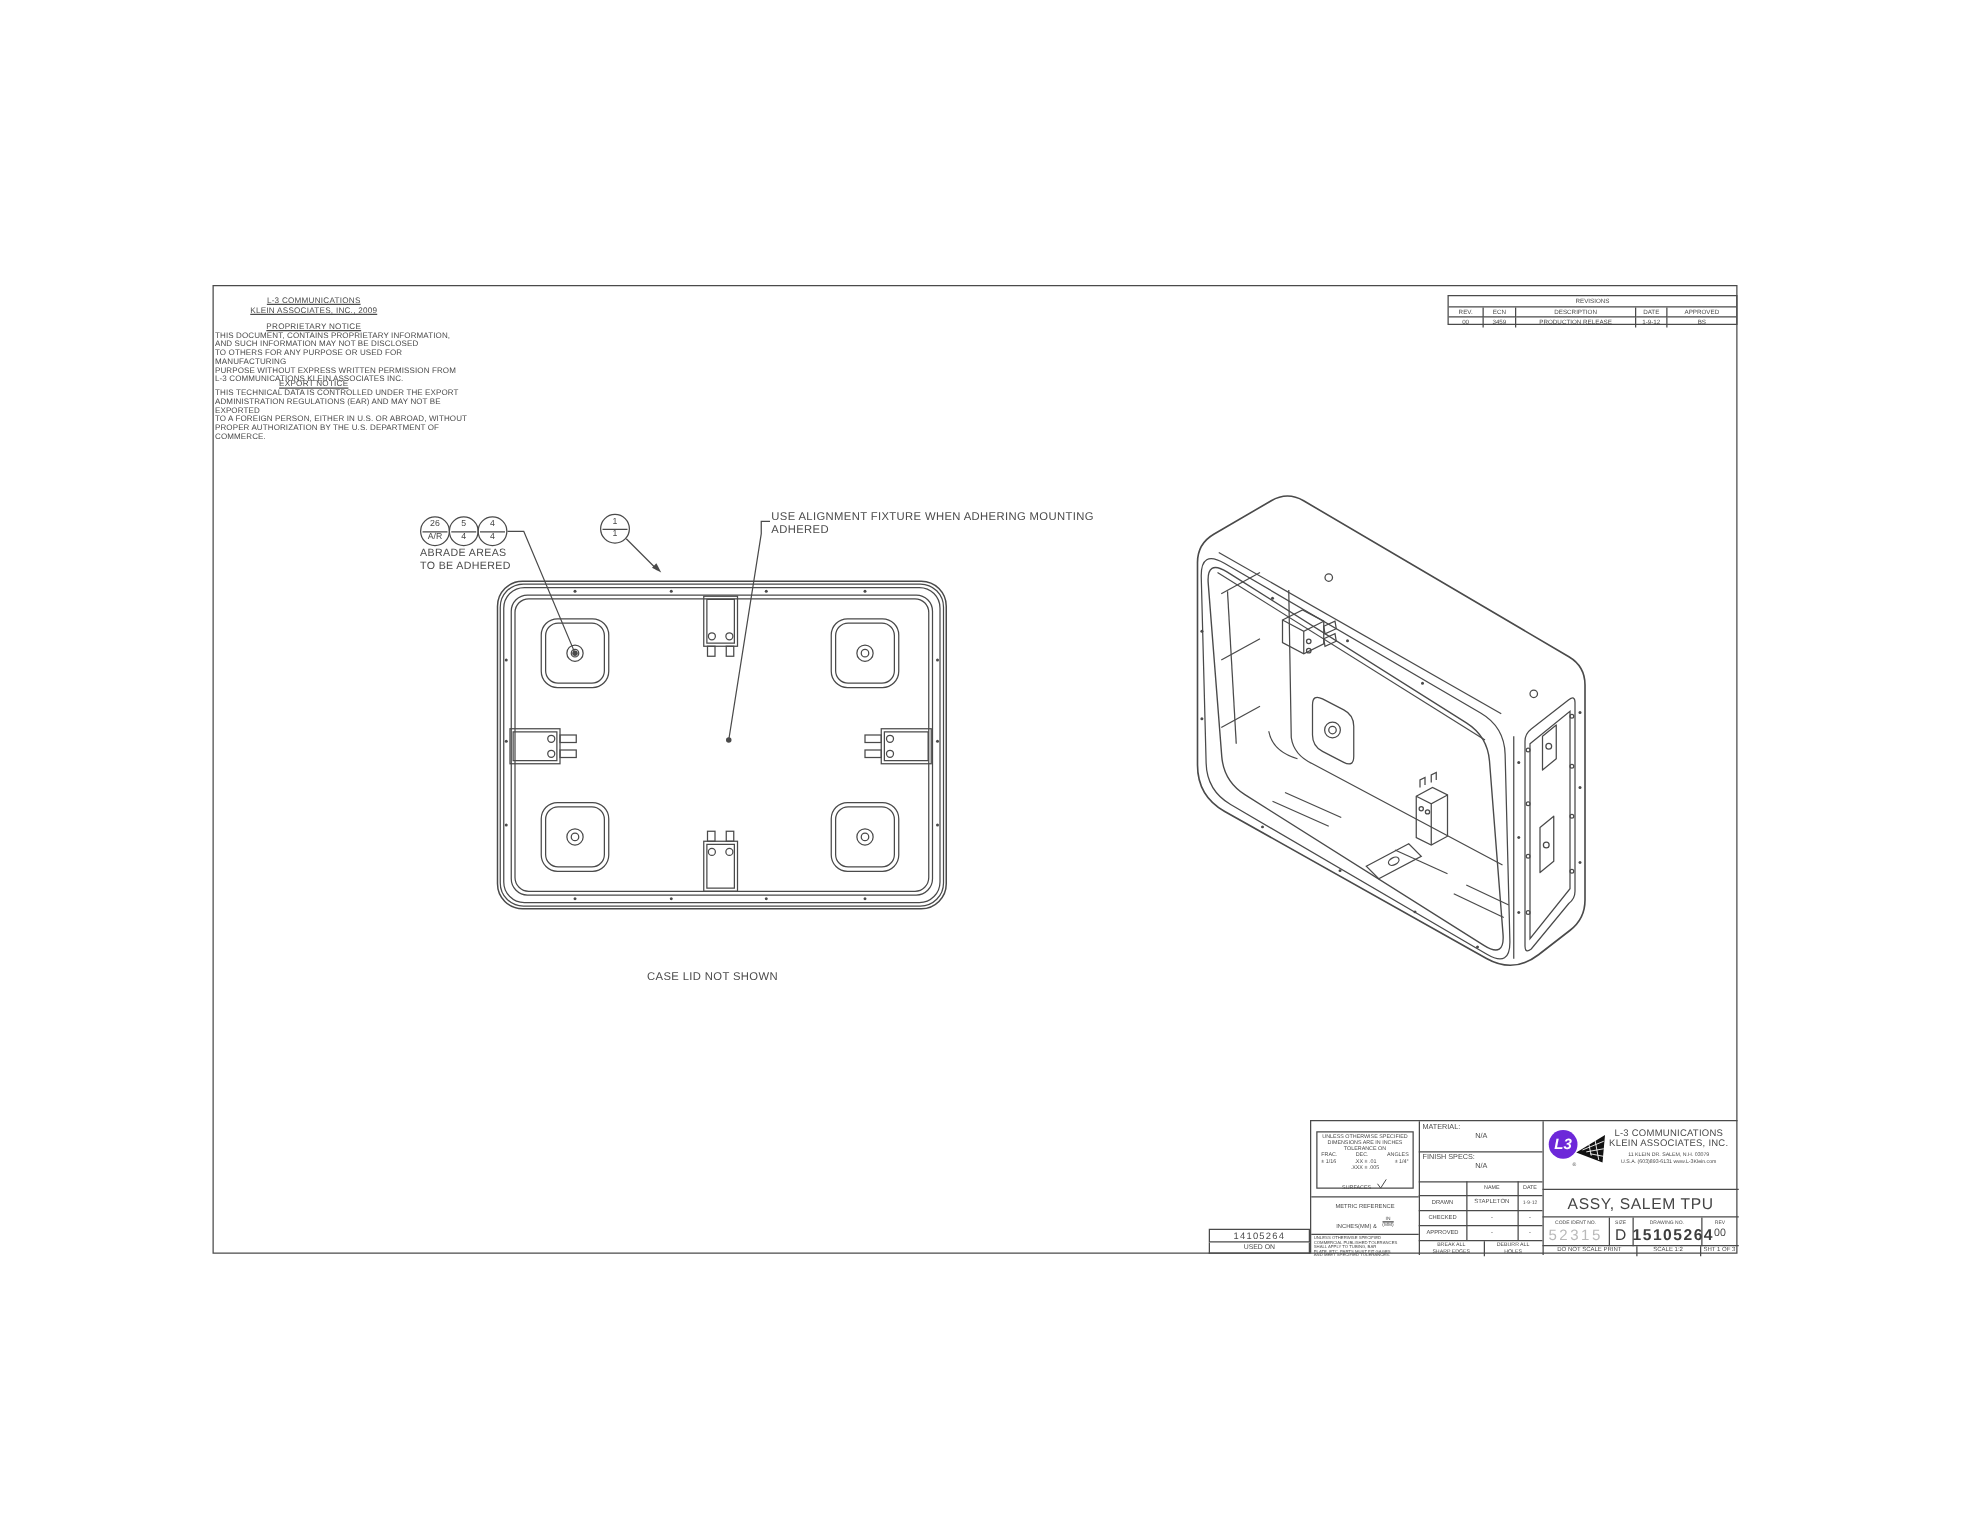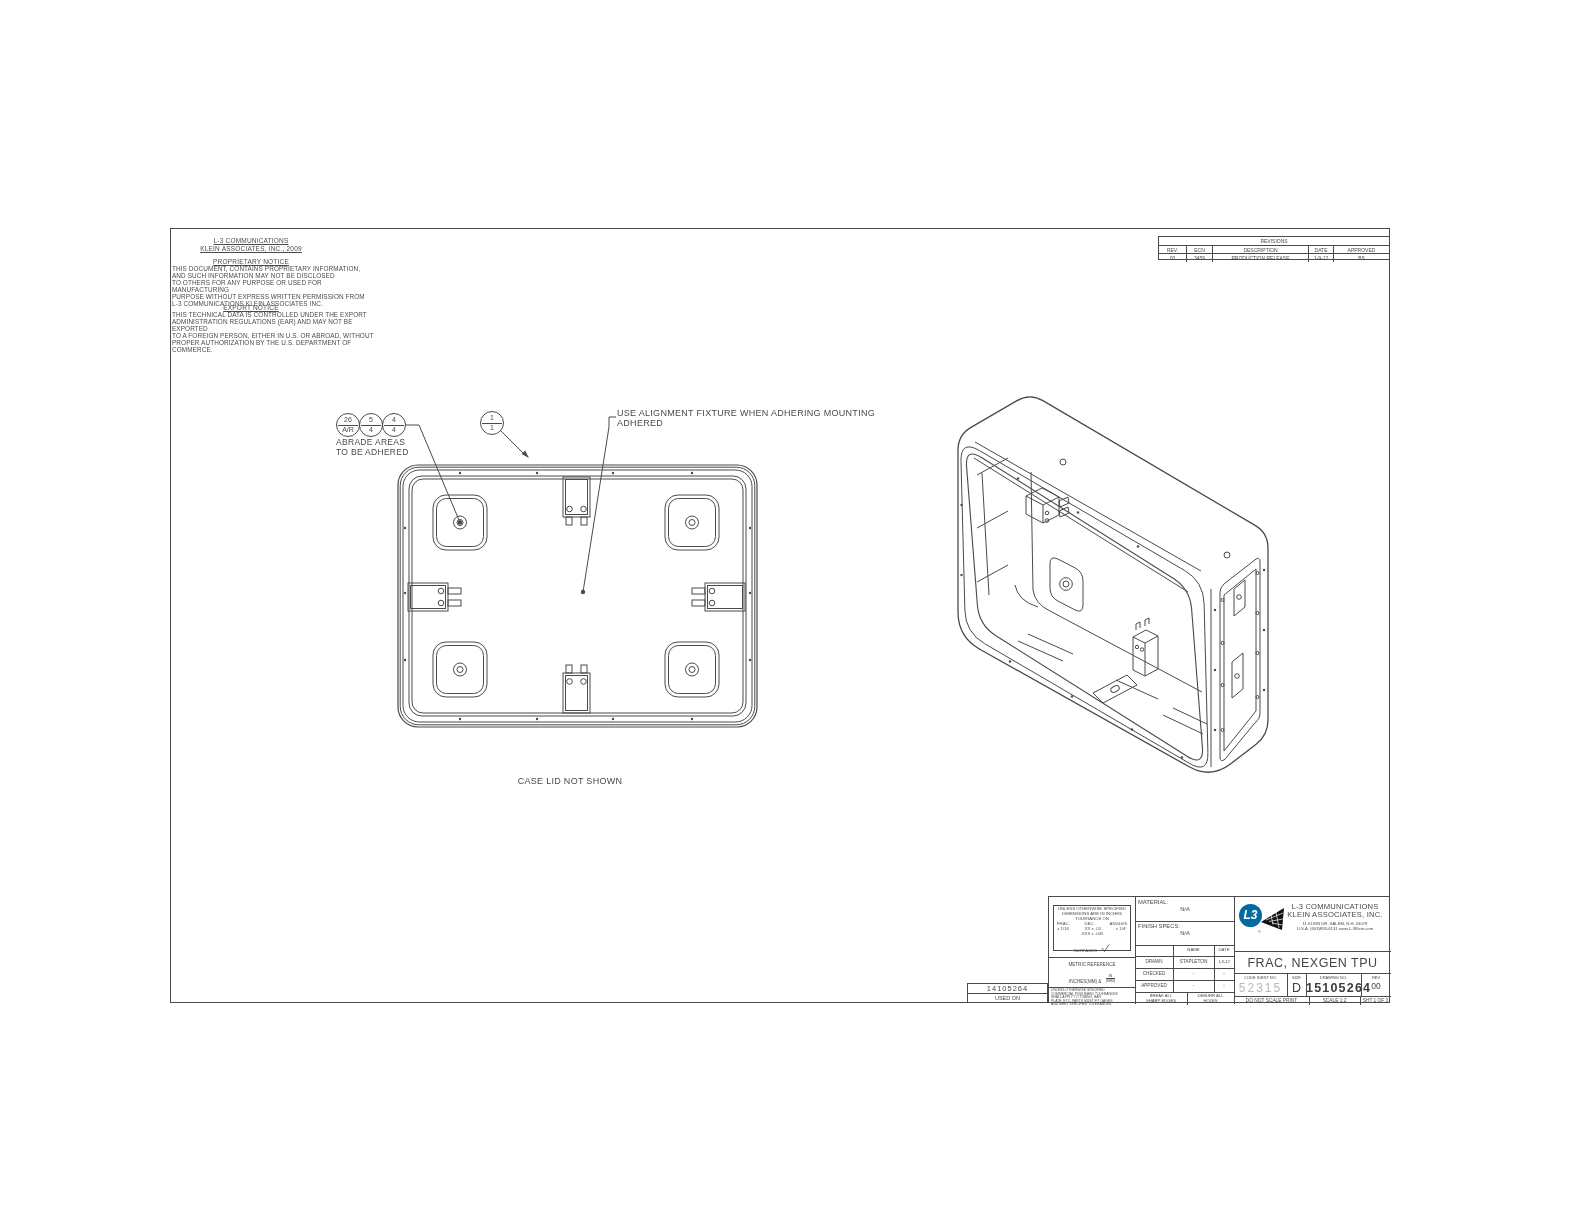--- a/index.html
+++ b/index.html
@@ -39,21 +39,21 @@
   .tb{border:1px solid #4a4a4a;border-right:none;border-bottom:none;}
   .tb .cell{position:absolute;box-sizing:border-box;}
   .f42{font-size:4.2px;line-height:4.7px;}
   .f43{font-size:4.3px;line-height:4.8px;}
   .f46{font-size:4.6px;line-height:5px;}
   .f58{font-size:5.8px;line-height:6.5px;}
   .frac{display:inline-flex;flex-direction:column;align-items:center;vertical-align:middle;font-size:3.9px;line-height:4.2px;}
   .frac .fb{border-top:.7px solid #4a4a4a;}
   .tbl-line{position:absolute;box-sizing:border-box;border-top:1px solid #4a4a4a;}
   .tbl-vline{position:absolute;box-sizing:border-box;border-left:1px solid #4a4a4a;}
-  .logo-circle{position:absolute;width:23px;height:23px;border-radius:50%;background:#0369a1;
+  .logo-circle{position:absolute;width:23px;height:23px;border-radius:50%;background:#6d28d9;
     color:#fff;font-weight:bold;font-style:italic;font-size:12px;text-align:center;line-height:23px;}
   .graytext{color:#b9b9b9;}
   .dwgno{font-weight:bold;letter-spacing:1.2px;color:#3d3d3d;}
 </style>
 </head>
 <body>
 
 <div class="page">
 
   <div class="abs sheet" style="left:170px;top:228px;width:1220px;height:775px;"></div>
@@ -402,21 +402,21 @@
       </svg>
       <div class="abs" style="left:24px;top:32px;font-size:4px;">®</div>
       <div class="abs ctr" style="left:48px;top:6px;width:106px;">
         <div style="font-size:7.6px;line-height:8.4px;letter-spacing:.2px;">L-3 COMMUNICATIONS</div>
         <div style="font-size:7.6px;line-height:8.4px;letter-spacing:.2px;">KLEIN ASSOCIATES, INC.</div>
         <div class="f42" style="margin-top:2px;">11 KLEIN DR.  SALEM, N.H.  03079</div>
         <div class="f42">U.S.A.    (603)893-6131  www.L-3Klein.com</div>
       </div>
     </div>
 
-    <div class="cell ctr" style="left:185px;top:54px;width:157px;height:22px;border-top:1px solid #4a4a4a;font-size:12.5px;letter-spacing:.5px;padding-top:4px;color:#444;">FRAC, NEXGEN TPU</div>
+    <div class="cell ctr" style="left:185px;top:54px;width:157px;height:22px;border-top:1px solid #4a4a4a;font-size:12.5px;letter-spacing:.5px;padding-top:4px;color:#444;">ASSY, SALEM TPU</div>
 
     <div class="cell" style="left:185px;top:76px;width:157px;height:23px;border-top:1px solid #4a4a4a;padding-left:23px;">
       <div class="tbl-vline" style="left:53px;top:0;height:23px;"></div>
       <div class="tbl-vline" style="left:72px;top:0;height:23px;"></div>
       <div class="tbl-vline" style="left:127px;top:0;height:23px;"></div>
       <div class="cell ctr" style="left:0;top:1px;width:53px;font-size:4px;">CODE IDENT NO.</div>
       <div class="cell ctr graytext" style="left:0;top:7px;width:53px;font-size:12px;letter-spacing:2px;">52315</div>
       <div class="cell ctr" style="left:53px;top:1px;width:19px;font-size:4px;">SIZE</div>
       <div class="cell ctr" style="left:53px;top:7px;width:19px;font-size:12.5px;color:#3d3d3d;">D</div>
       <div class="cell ctr" style="left:72px;top:1px;width:55px;font-size:4px;">DRAWING NO.</div>

